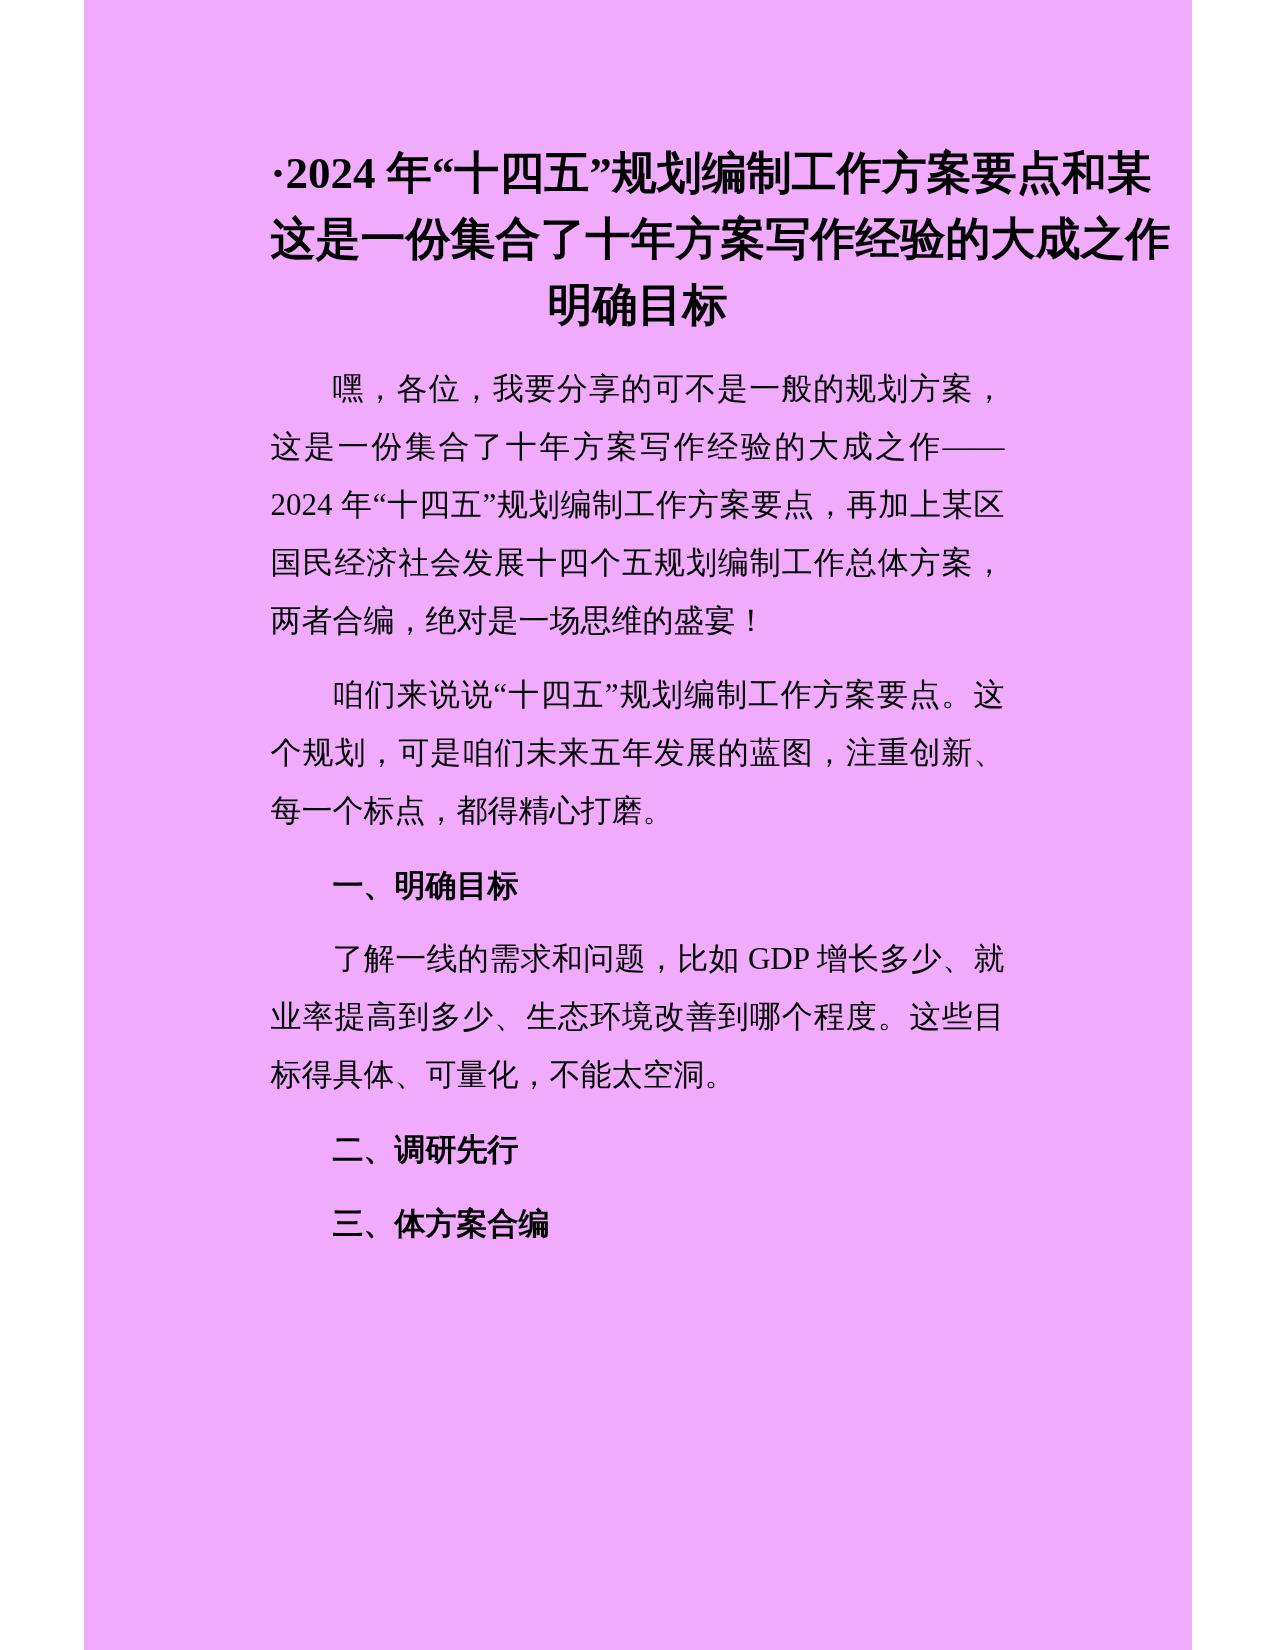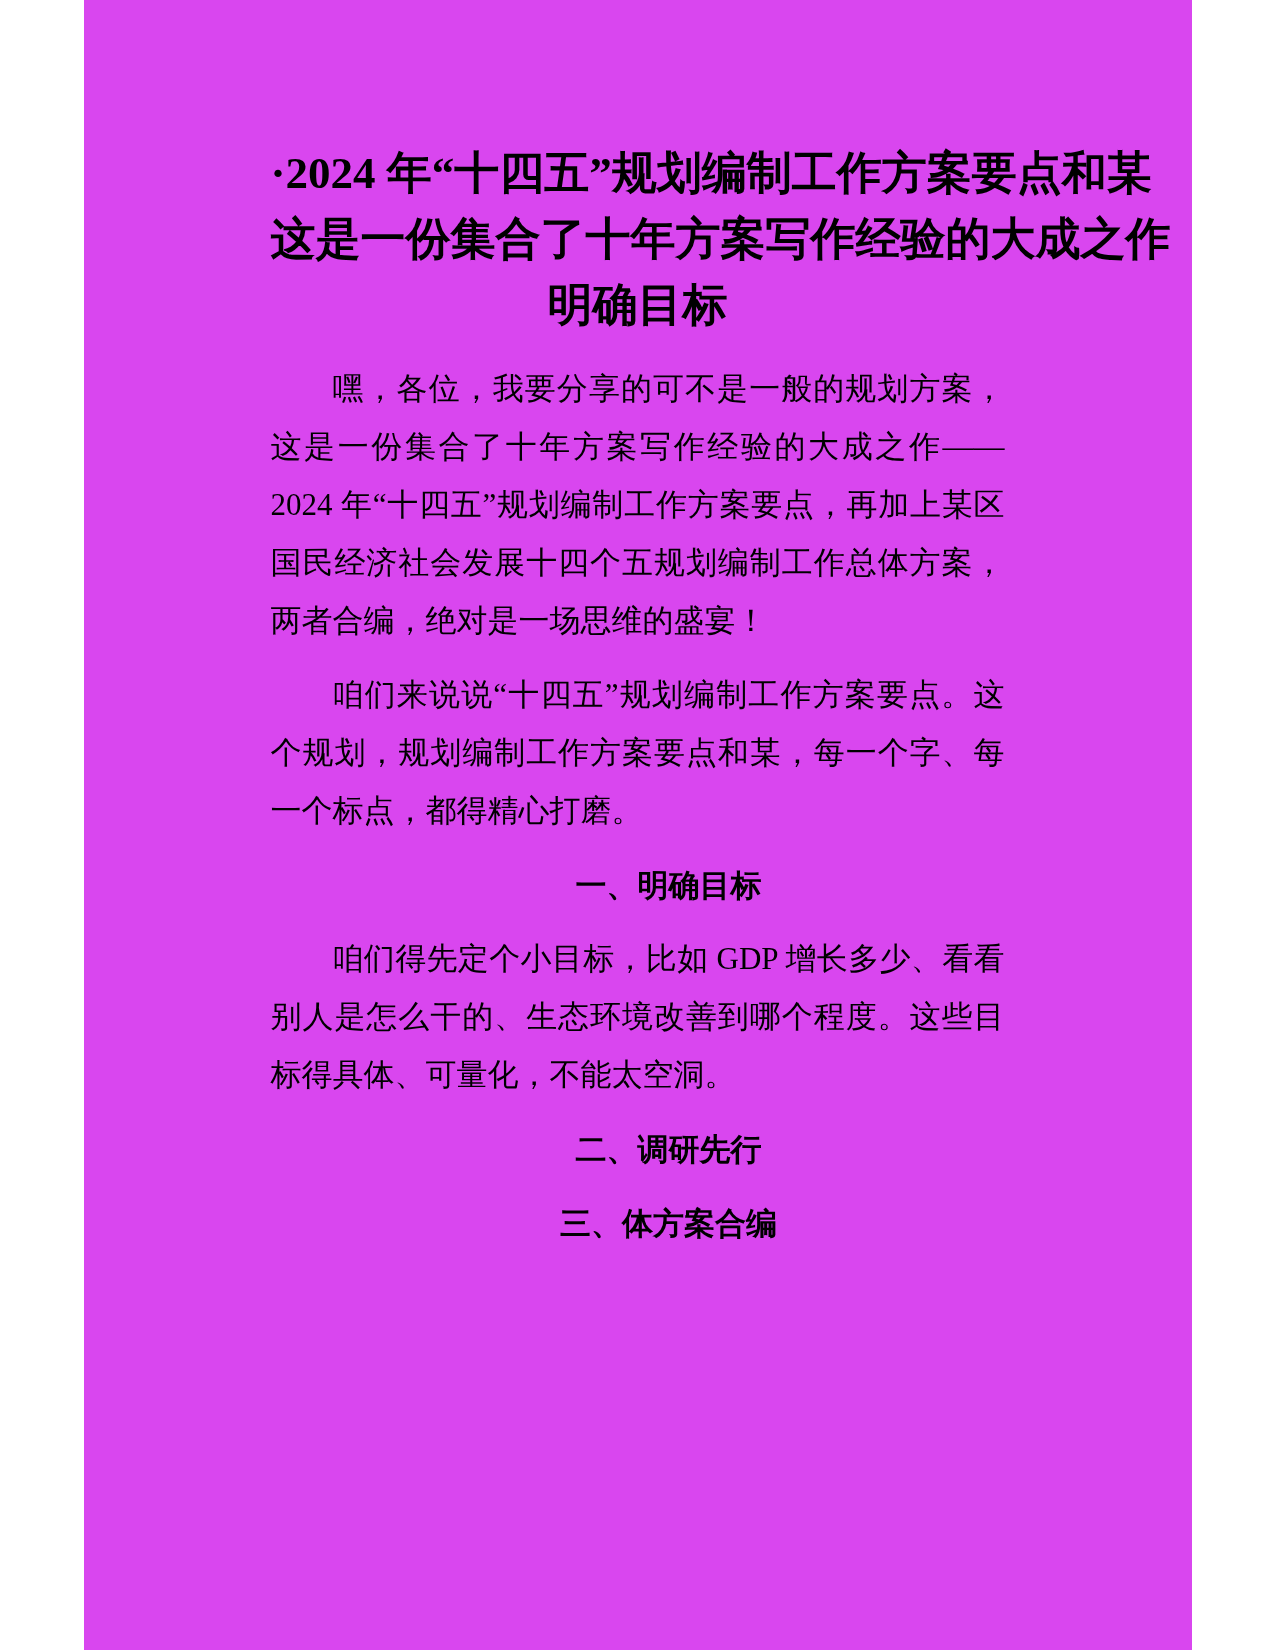--- a/index.html
+++ b/index.html
@@ -5,21 +5,21 @@
   html, body {
     margin: 0;
     padding: 0;
     background: #ffffff;
   }
   .page {
     position: relative;
     width: 1108px;
     height: 1650px;
     margin: 0 auto;
-    background: #d946ef;
+    background: #f0abfc;
     box-sizing: border-box;
     padding: 140px 187px 0 187px;
     overflow: hidden;
     color: #000000;
     font-family: "Liberation Serif", "DejaVu Serif", serif;
   }
   .doc-title {
     margin: 0 0 22px 0;
     font-size: 45px;
     line-height: 66px;
@@ -40,41 +40,41 @@
     text-indent: 2em;
     color: #000000;
     font-family: "Liberation Serif", "DejaVu Serif", serif;
   }
   h2.sec-heading {
     margin: 16px 0 16px 0;
     font-size: 31px;
     line-height: 58px;
     font-weight: 700;
     text-indent: 2em;
-    text-align: center;
+    text-align: left;
     color: #000000;
     font-family: "DejaVu Sans", "Liberation Sans", sans-serif;
   }
 </style>
 </head>
 <body>
 
 <div class="page">
 
   <h1 class="doc-title">
     <span class="tline">·2024 年“十四五”规划编制工作方案要点和某</span>
     <span class="tline">这是一份集合了十年方案写作经验的大成之作</span>
     <span class="tline">明确目标</span>
   </h1>
 
   <p class="body-para">嘿，各位，我要分享的可不是一般的规划方案，这是一份集合了十年方案写作经验的大成之作——2024 年“十四五”规划编制工作方案要点，再加上某区国民经济社会发展十四个五规划编制工作总体方案，两者合编，绝对是一场思维的盛宴！</p>
 
-  <p class="body-para">咱们来说说“十四五”规划编制工作方案要点。这个规划，规划编制工作方案要点和某，每一个字、每一个标点，都得精心打磨。</p>
+  <p class="body-para">咱们来说说“十四五”规划编制工作方案要点。这个规划，可是咱们未来五年发展的蓝图，注重创新、每一个标点，都得精心打磨。</p>
 
   <h2 class="sec-heading">一、明确目标</h2>
-  <p class="body-para">咱们得先定个小目标，比如 GDP 增长多少、看看别人是怎么干的、生态环境改善到哪个程度。这些目标得具体、可量化，不能太空洞。</p>
+  <p class="body-para">了解一线的需求和问题，比如 GDP 增长多少、就业率提高到多少、生态环境改善到哪个程度。这些目标得具体、可量化，不能太空洞。</p>
 
   <h2 class="sec-heading">二、调研先行</h2>
 
   <h2 class="sec-heading">三、体方案合编</h2>
 
 
 </div>
 
 </body></html>

